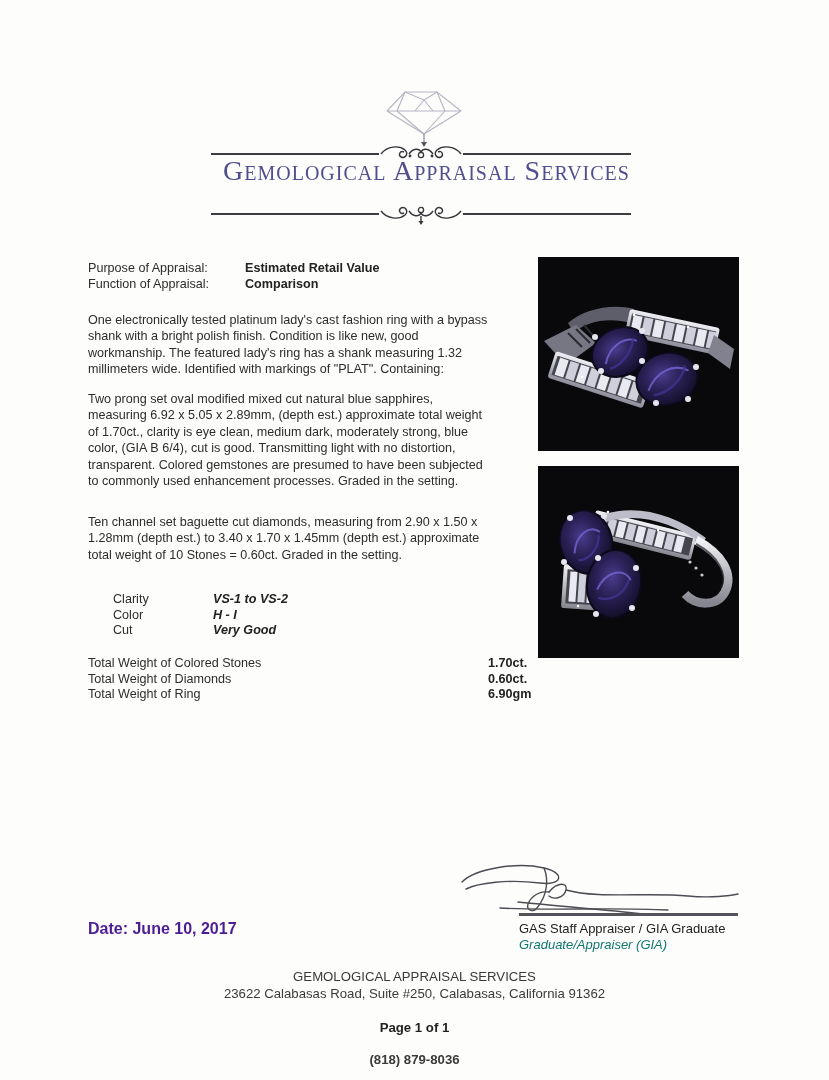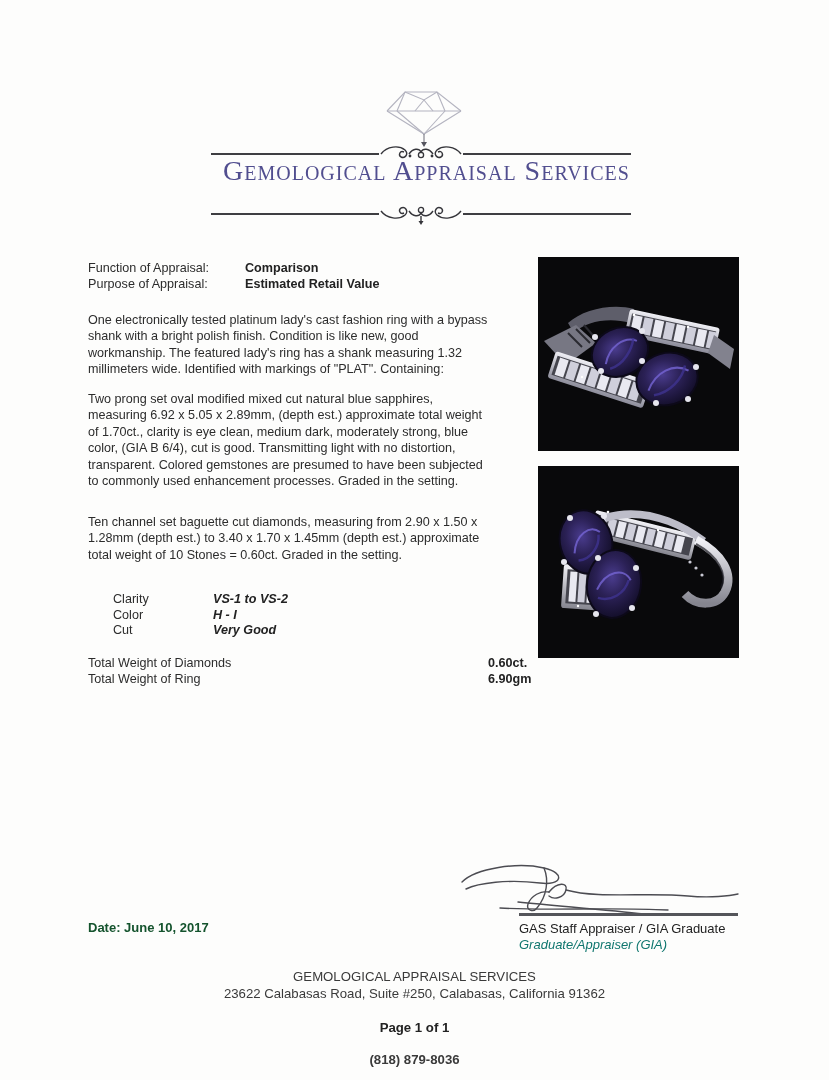--- a/index.html
+++ b/index.html
@@ -35,21 +35,21 @@
   .grade-row { height:15.6px; }
   .grade-label { display:inline-block; width:100px; }
   .grade-value { font-weight:bold; color:#222;font-style:italic; }
   .totals { width:470px; }
   .total-row { position:relative; height:15.6px; }
   .total-value { position:absolute; left:400px; top:0; font-weight:bold; color:#222; }
 
   .photo { background:#08080a; box-shadow:0 0 0 1px #1c1c1e inset; }
 
   
-  .date-line { font-size:13px; font-weight:bold; color:#14532d; }
+  .date-line { font-size:16px; font-weight:bold; color:#4c1d95; }
   .sig-rule { background:#54555a; }
   .sig-title { font-size:13px; font-weight:normal; color:#222; }
   .sig-sub { font-size:13px; font-style:italic; color:#0f766e; }
   .foot { left:0; right:0; text-align:center; font-size:13.2px; color:#3a3a3a; }
   .foot.bold { font-weight:bold; color:#222; }
 </style>
 </head>
 <body>
 
 <div class="page">
@@ -100,44 +100,48 @@
         <line x1="42" y1="13" x2="42" y2="18"></line>
       </g>
       <circle cx="42" cy="7" r="2.6" fill="none" stroke="#35353a" stroke-width="1.3"></circle>
       <polygon points="39.5,18 44.5,18 42,22" fill="#35353a"></polygon>
     </svg>
     <div class="rule-seg"></div>
   </div>
 
   <div class="abs body-txt" style="left:88px;top:260px;width:404px;">
     <div class="field-row">
+      <span class="field-label">Purpose of Appraisal:</span><span class="field-value">Estimated Retail Value</span>
+    </div>
+    <div class="field-row">
       <span class="field-label">Function of Appraisal:</span><span class="field-value">Comparison</span>
-    </div>
-    <div class="field-row">
-      <span class="field-label">Purpose of Appraisal:</span><span class="field-value">Estimated Retail Value</span>
     </div>
   </div>
 
   <div class="abs body-txt para" style="left:88px;top:312px;">One electronically tested platinum lady's cast fashion ring with a bypass shank with a bright polish finish. Condition is like new, good workmanship. The featured lady's ring has a shank measuring 1.32 millimeters wide. Identified with markings of "PLAT".  Containing:</div>
   <div class="abs body-txt para" style="left:88px;top:391px;">Two prong set oval modified mixed cut natural blue sapphires, measuring 6.92 x 5.05 x 2.89mm, (depth est.) approximate total weight of 1.70ct., clarity is eye clean, medium dark, moderately strong, blue color, (GIA B 6/4), cut is good. Transmitting light with no distortion, transparent. Colored gemstones are presumed to have been subjected to commonly used enhancement processes. Graded in the setting.</div>
   <div class="abs body-txt para" style="left:88px;top:514px;">Ten channel set baguette cut diamonds, measuring from  2.90 x 1.50 x 1.28mm  (depth est.) to  3.40 x 1.70 x 1.45mm (depth est.) approximate total weight of 10 Stones = 0.60ct. Graded in the setting.</div>
 
   <div class="abs body-txt" style="left:113px;top:591px;">
     <div class="grade-row">
       <span class="grade-label">Clarity</span><span class="grade-value">VS-1 to VS-2</span>
     </div>
     <div class="grade-row">
       <span class="grade-label">Color</span><span class="grade-value">H - I</span>
     </div>
     <div class="grade-row">
       <span class="grade-label">Cut</span><span class="grade-value">Very Good</span>
     </div>
   </div>
 
   <div class="abs body-txt totals" style="left:88px;top:655px;">
+    <div class="total-row">
+      <span>Total Weight of Colored Stones</span>
+      <span class="total-value">1.70ct.</span>
+    </div>
     <div class="total-row">
       <span>Total Weight of Diamonds</span>
       <span class="total-value">0.60ct.</span>
     </div>
     <div class="total-row">
       <span>Total Weight of Ring</span>
       <span class="total-value">6.90gm</span>
     </div>
   </div>
 

